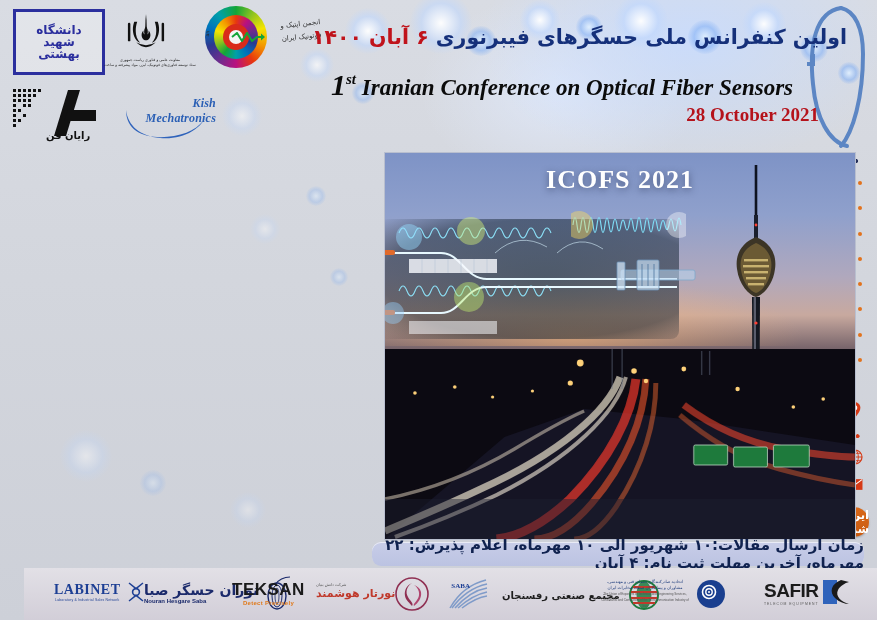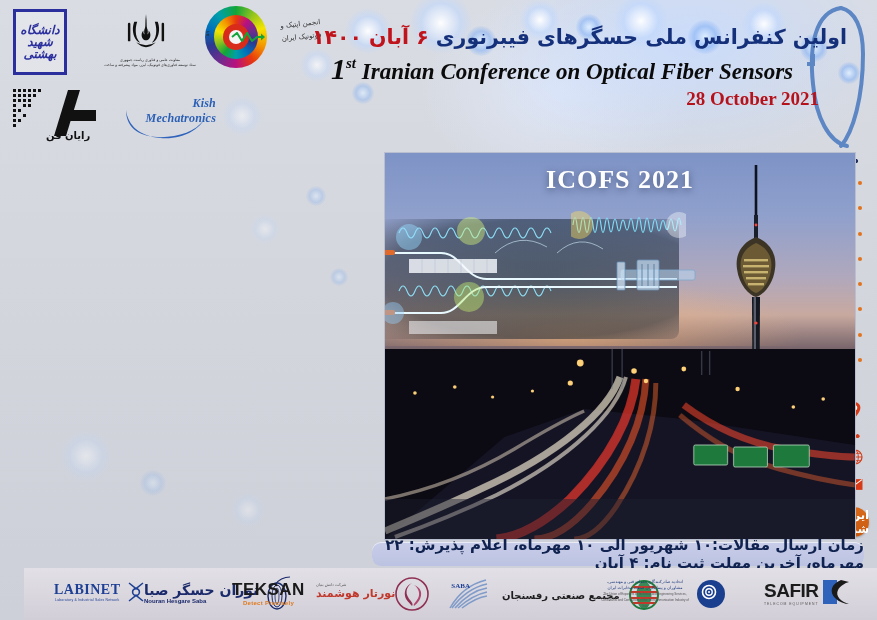--- a/index.html
+++ b/index.html
@@ -15,22 +15,22 @@
   }
 
   
   .bokeh{position:absolute;border-radius:50%;pointer-events:none;}
   .bk{background:radial-gradient(circle,rgba(255,255,255,.95) 0%,rgba(190,215,255,.55) 45%,rgba(160,195,255,0) 72%);}
   .bkb{background:radial-gradient(circle,rgba(225,240,255,.9) 0%,rgba(120,170,245,.5) 45%,rgba(90,150,240,0) 75%);}
 
   
   .logos-tl{position:absolute;left:0;top:0;width:340px;height:150px;}
 
-  .sbu-logo{position:absolute;left:13px;top:9px;width:54px;height:66px;
-    border:3px solid #2b2f9e;background:rgba(255,255,255,.25);font-style:italic;}
+  .sbu-logo{position:absolute;left:13px;top:9px;width:92px;height:66px;
+    border:3px solid #2b2f9e;background:rgba(255,255,255,.25);}
   .sbu-logo .calli{position:absolute;inset:4px;color:#2b2f9e;font-weight:bold;
     font-size:12px;line-height:11px;text-align:center;letter-spacing:-1px;
     display:flex;flex-direction:column;justify-content:center;gap:1px;
     font-family:"DejaVu Sans",sans-serif;}
 
   .iran-emblem{position:absolute;left:120px;top:12px;width:52px;height:44px;}
   .iran-emblem svg{width:100%;height:100%;}
   .ministry-txt{position:absolute;left:95px;top:58px;width:110px;
     font-size:3.6px;line-height:5px;color:#232323;text-align:center;
     font-family:"DejaVu Sans",sans-serif;}
@@ -59,21 +59,21 @@
   .kish-logo{position:absolute;left:120px;top:92px;width:96px;height:48px;}
   .kish-txt{position:absolute;left:8px;top:4px;font-style:italic;font-weight:bold;
     color:#2a5fb5;font-size:12px;font-family:"Liberation Serif",serif;letter-spacing:.2px;}
   .kish-swoosh{position:absolute;left:0;top:8px;}
 
   
   .title-block{position:absolute;right:30px;top:24px;width:520px;text-align:right;}
   .t-fa{font-size:20.5px;font-weight:bold;color:#15307a;direction:rtl;
     font-family:"DejaVu Sans",sans-serif;line-height:26px;white-space:nowrap;}
   .t-fa .date-fa{color:#c0131b;}
-  .t-en{direction:ltr;text-align:left;margin-top:2px;white-space:nowrap;
+  .t-en{direction:ltr;text-align:left;margin-top:18px;white-space:nowrap;
     font-family:"Liberation Serif",serif;font-style:italic;font-weight:bold;
     font-size:23px;color:#0b0b0b;padding-left:4px;}
   .t-en .ord{font-size:30px;}
   .t-en .ord sup{font-size:15px;}
   .t-date-en{direction:ltr;text-align:right;margin-top:2px;color:#b5121b;
     font-family:"Liberation Serif",serif;font-weight:bold;font-size:19px;padding-right:28px;}
 
   .swoosh{position:absolute;right:8px;top:2px;width:62px;height:148px;}
 
   

